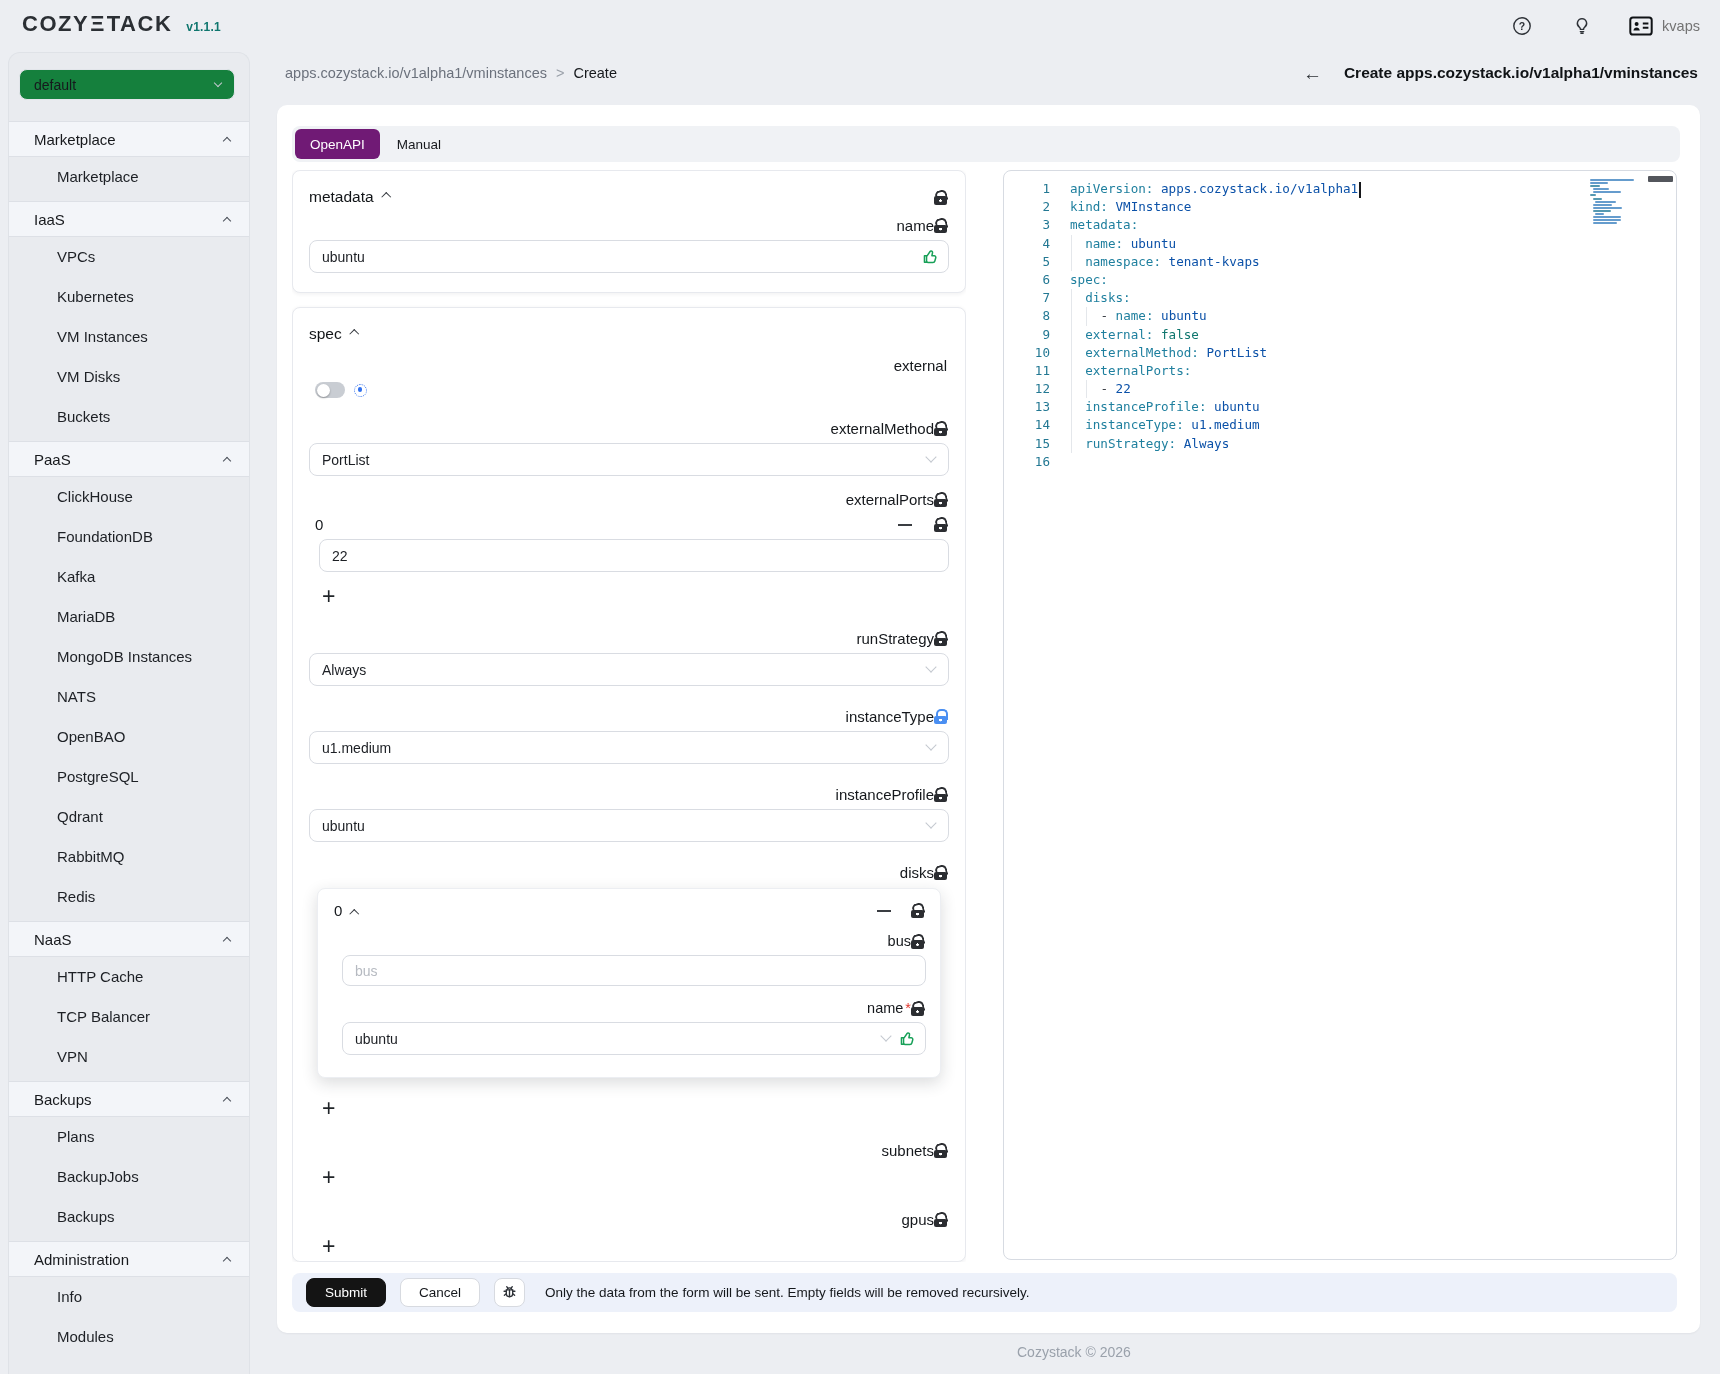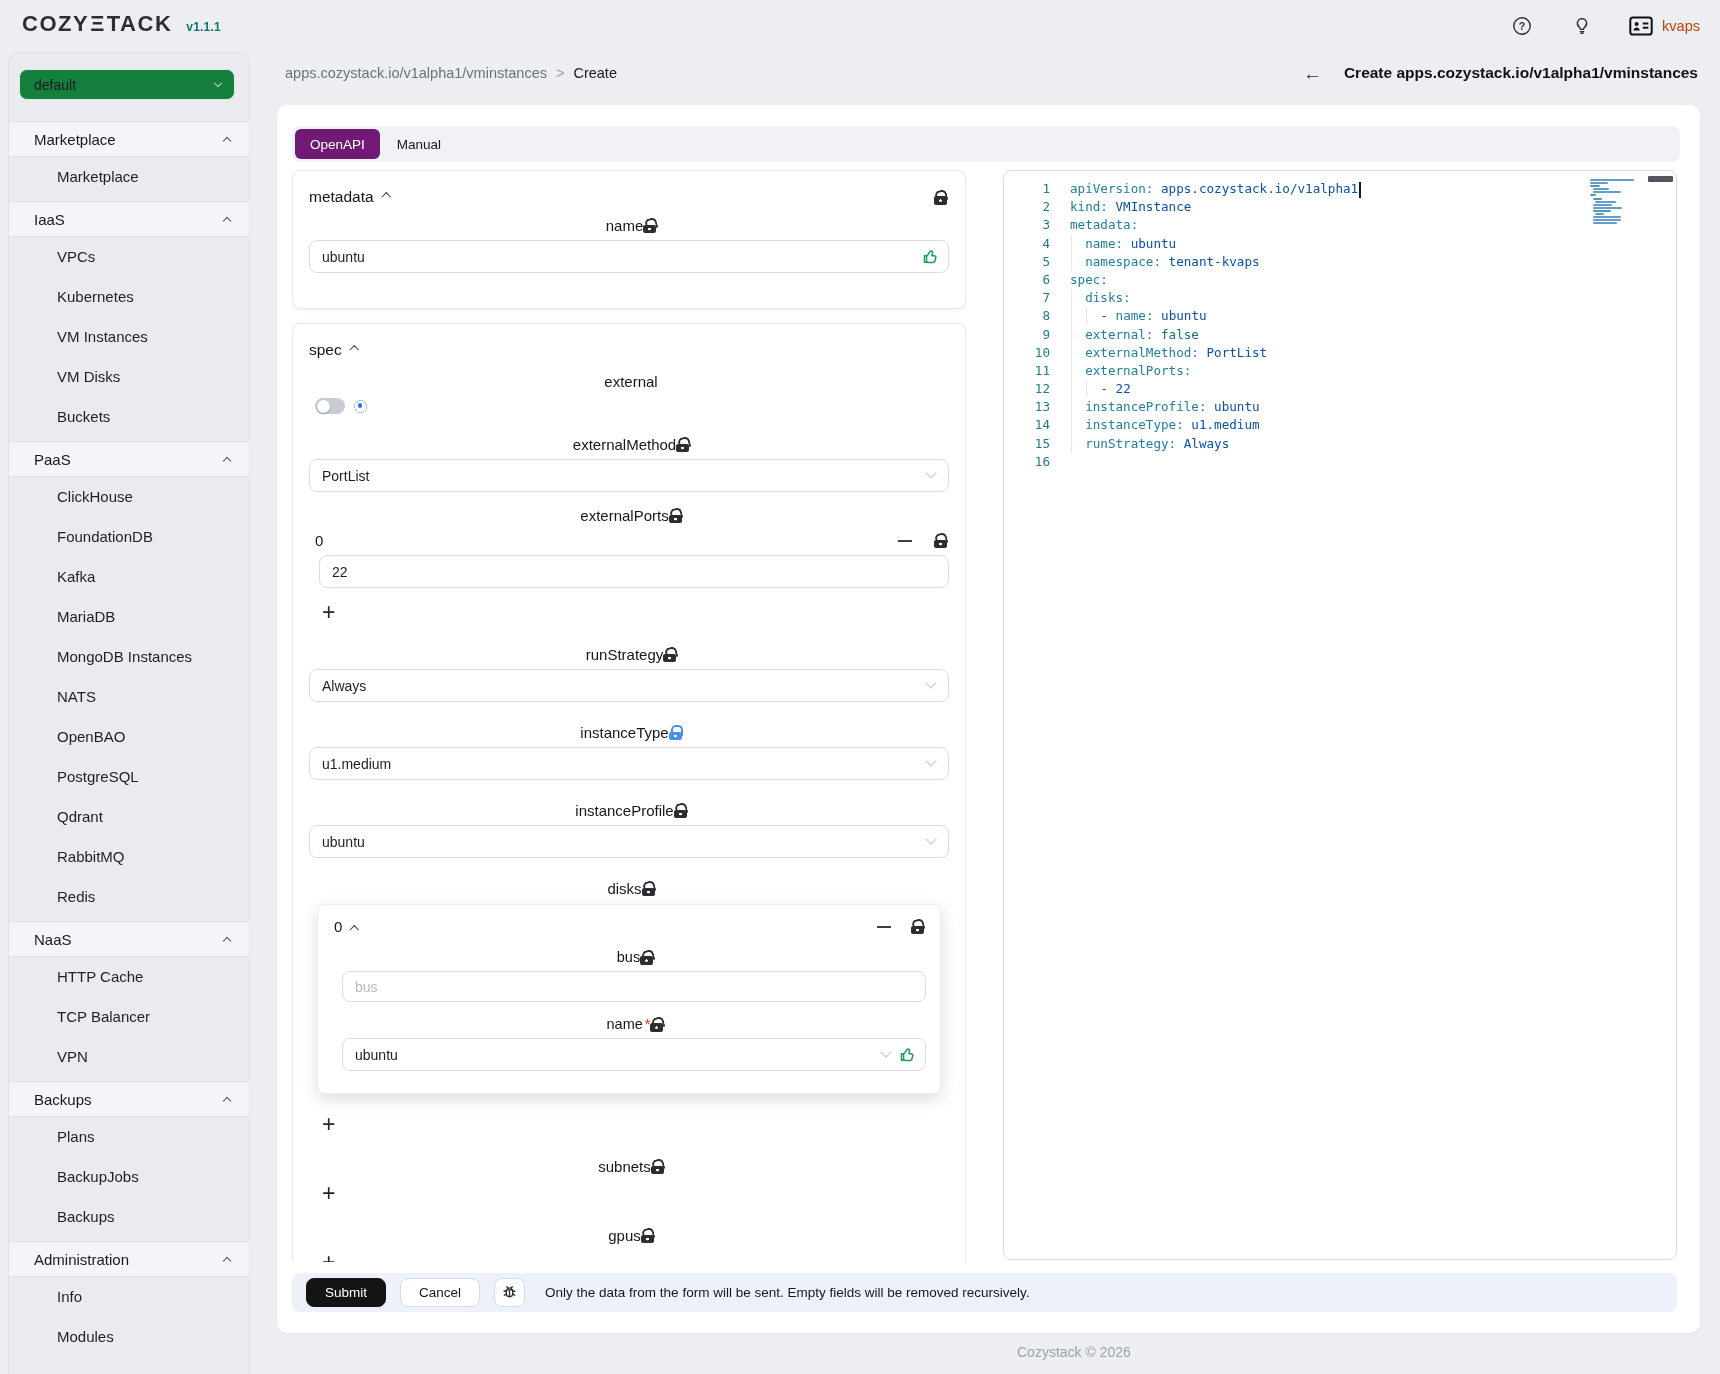--- a/index.html
+++ b/index.html
@@ -7,21 +7,21 @@
   body { background:#eceef2; font-family:"Liberation Sans", sans-serif; color:#1a1d22; position:relative; overflow:hidden; }
 
   
   .hdr { position:absolute; left:0; top:0; width:1720px; height:52px; }
   .logo { position:absolute; left:22px; top:11px; font-size:22px; letter-spacing:1.5px; font-weight:600; color:#2b2f34; display:flex; align-items:baseline; }
   .logo .sigma { margin:0 1px; }
   .logo .ver { font-size:12px; font-weight:700; color:#0f766e; letter-spacing:.2px; margin-left:14px; }
   .hdr-right { position:absolute; right:20px; top:0; height:52px; display:flex; align-items:center; gap:34px; }
   .icon-btn { width:26px; height:26px; display:flex; align-items:center; justify-content:center; cursor:pointer; background:none; border:none; }
   .userchip { display:flex; align-items:center; gap:9px; cursor:pointer; }
-  .userchip .uname { font-size:14.5px; color:#c2410c; }
+  .userchip .uname { font-size:14.5px; color:#737373; }
 
   
   .sidebar { position:absolute; left:8px; top:52px; width:242px; bottom:0; background:#e9ebef; border:1px solid #dfe2e7; border-bottom:none; border-radius:12px 12px 0 0; overflow:hidden; }
   .tenant { position:absolute; left:10px; top:16px; width:216px; height:31px; background:#15803d; border:1px solid #e2e5ea; border-radius:8px; display:flex; align-items:center; justify-content:space-between; padding:0 13px 0 14px; font-size:14px; color:#16191d; cursor:pointer; }
   .sidenav { position:absolute; left:0; top:47px; right:0; }
   .side-section { margin-top:4px; }
   .side-section:first-child { margin-top:21px; }
   .side-header { height:36px; background:#f3f5f9; border-top:1px solid #dde0e6; border-bottom:1px solid #dde0e6; display:flex; align-items:center; justify-content:space-between; padding:0 19px 0 25px; font-size:15px; color:#17191d; cursor:pointer; }
   .side-item { height:40px; line-height:40px; padding-left:48px; font-size:15px; color:#1d2025; cursor:pointer; }
 
@@ -40,25 +40,25 @@
 
   
   .card { position:absolute; left:277px; top:105px; width:1423px; height:1228px; background:#fff; border-radius:10px; box-shadow:0 1px 2px rgba(20,25,35,.05); }
   .tabstrip { position:absolute; left:15px; top:21px; width:1388px; height:36px; background:#f0f2f5; border-radius:8px; display:flex; align-items:center; padding:3px; gap:2px; }
   .tab { height:30px; padding:0 15px; display:flex; align-items:center; font-size:13.5px; color:#17191d; border-radius:6px; cursor:pointer; }
   .tab.active { background:#701a75; color:#fff; }
 
   
   .form-col { position:absolute; left:15px; top:65px; width:674px; height:1092px; overflow:hidden; }
   .fcard { background:#fff; border:1px solid #e7e9ee; border-radius:8px; box-shadow:0 1px 4px rgba(25,30,40,.07); padding:15px 16px; }
-  .fcard.meta { height:139px; margin-bottom:14px; }
+  .fcard.meta { height:123px; margin-bottom:14px; }
   .fcard.spec { height:955px; overflow:hidden; }
   .sechead { display:flex; align-items:center; justify-content:space-between; font-size:15.5px; color:#121518; padding:2px 2px 0 0; }
   .sechead .lft { display:flex; align-items:center; }
-  .lblrow { display:flex; align-items:center; justify-content:center; font-size:15px; color:#15181c; padding:0 2px 0 6px; }
+  .lblrow { display:flex; align-items:center; justify-content:flex-end; font-size:15px; color:#15181c; padding:0 2px 0 6px; }
   .lblrow.nest { padding-left:14px; font-size:14.5px; }
   .req { color:#e2362c; margin-left:2px; }
   .field { position:relative; margin-top:6px; }
   .inp { width:100%; height:33px; border:1px solid #d9dce2; border-radius:8px; padding:0 12px; font-size:14px; color:#1c1f24; background:#fff; font-family:"Liberation Sans",sans-serif; outline:none; }
   .inp::placeholder { color:#b6bac1; }
   .sel { width:100%; height:33px; border:1px solid #d9dce2; border-radius:8px; padding:0 12px; font-size:14px; color:#1c1f24; background:#fff; display:flex; align-items:center; cursor:pointer; }
   .sel .chev.down, .field .chev.down { position:absolute; right:14px; top:14px; }
   .thumb-in { position:absolute; right:10px; top:8px; }
   .idx-row { display:flex; align-items:center; justify-content:space-between; font-size:15px; color:#15181c; padding:0 2px 0 6px; }
   .idx-right { display:flex; align-items:center; gap:22px; }

